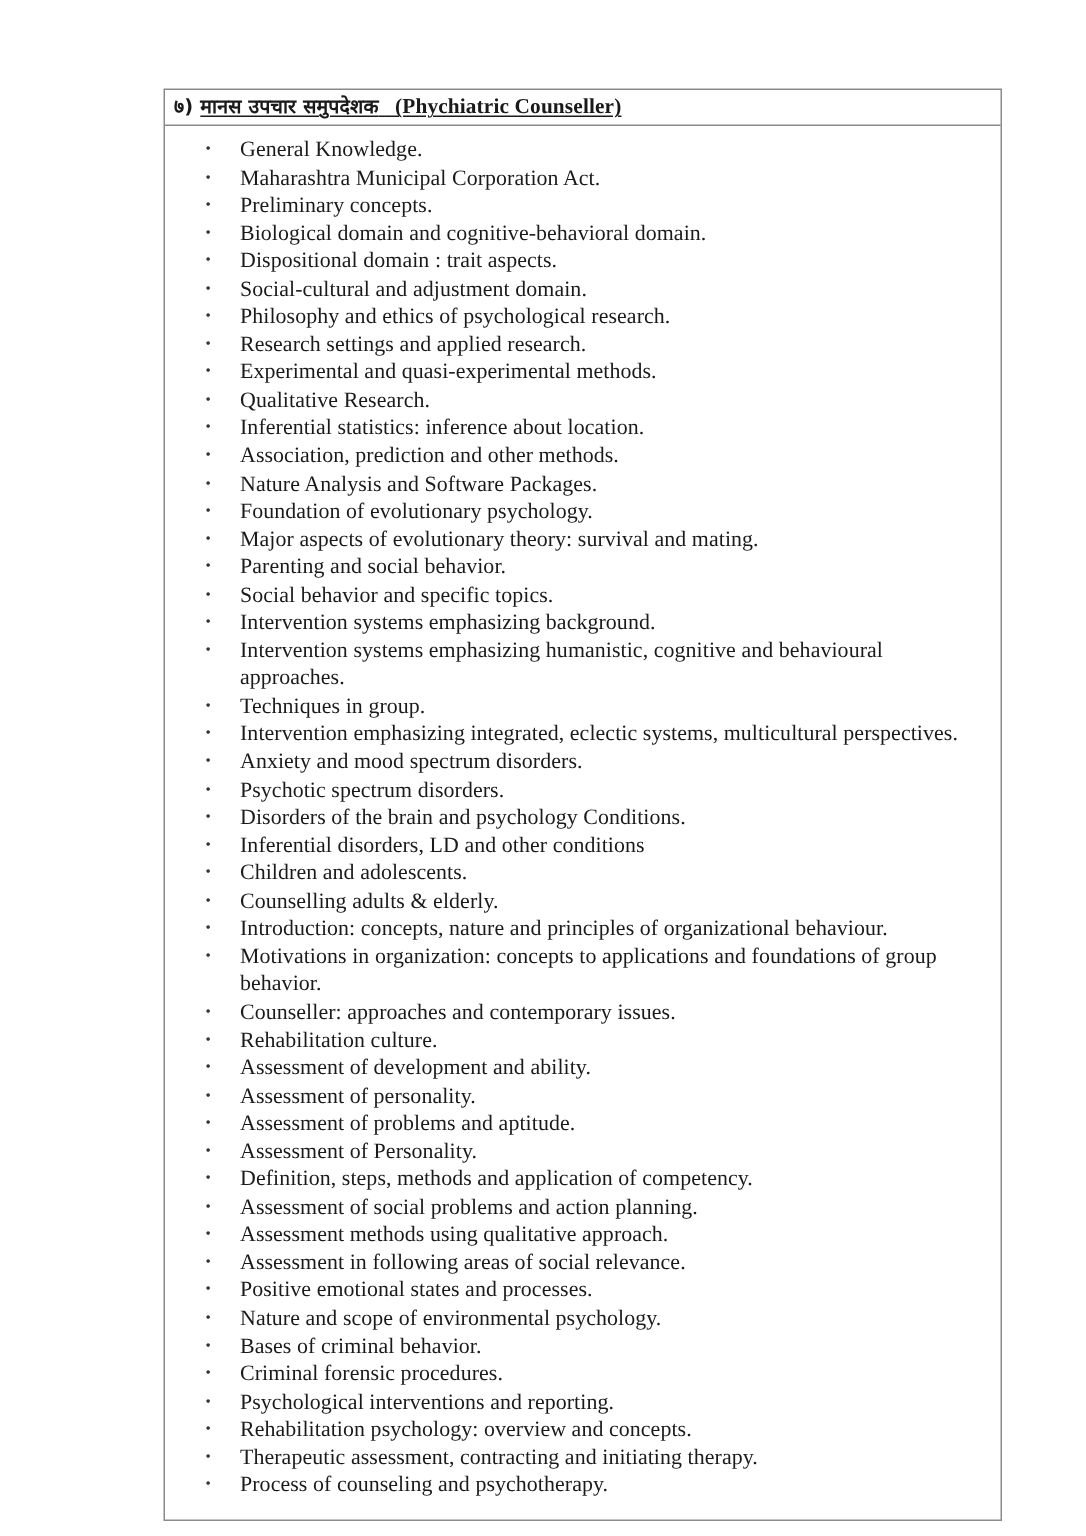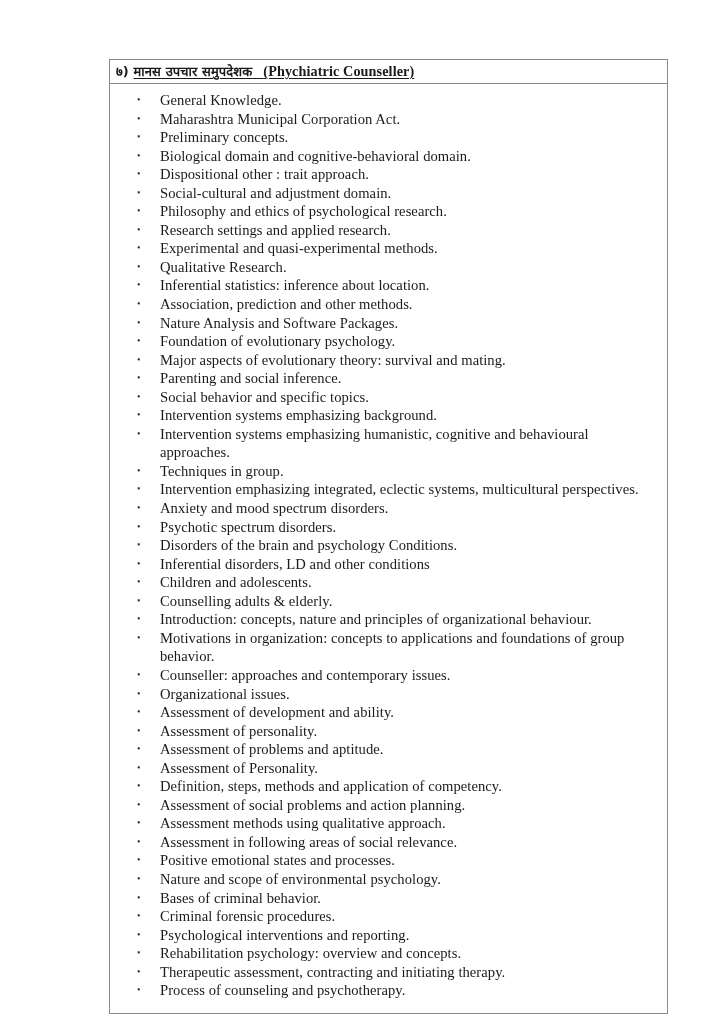--- a/index.html
+++ b/index.html
@@ -141,21 +141,21 @@
           <li>
             <span class="bullet">•</span>
             <span class="topic-text">Preliminary concepts.</span>
           </li>
           <li>
             <span class="bullet">•</span>
             <span class="topic-text">Biological domain and cognitive-behavioral domain.</span>
           </li>
           <li>
             <span class="bullet">•</span>
-            <span class="topic-text">Dispositional other : trait approach.</span>
+            <span class="topic-text">Dispositional domain : trait aspects.</span>
           </li>
           <li>
             <span class="bullet">•</span>
             <span class="topic-text">Social-cultural and adjustment domain.</span>
           </li>
           <li>
             <span class="bullet">•</span>
             <span class="topic-text">Philosophy and ethics of psychological research.</span>
           </li>
           <li>
@@ -185,21 +185,21 @@
           <li>
             <span class="bullet">•</span>
             <span class="topic-text">Foundation of evolutionary psychology.</span>
           </li>
           <li>
             <span class="bullet">•</span>
             <span class="topic-text">Major aspects of evolutionary theory: survival and mating.</span>
           </li>
           <li>
             <span class="bullet">•</span>
-            <span class="topic-text">Parenting and social inference.</span>
+            <span class="topic-text">Parenting and social behavior.</span>
           </li>
           <li>
             <span class="bullet">•</span>
             <span class="topic-text">Social behavior and specific topics.</span>
           </li>
           <li>
             <span class="bullet">•</span>
             <span class="topic-text">Intervention systems emphasizing background.</span>
           </li>
           <li>
@@ -245,21 +245,21 @@
           <li>
             <span class="bullet">•</span>
             <span class="topic-text">Motivations in organization: concepts to applications and foundations of group behavior.</span>
           </li>
           <li>
             <span class="bullet">•</span>
             <span class="topic-text">Counseller: approaches and contemporary issues.</span>
           </li>
           <li>
             <span class="bullet">•</span>
-            <span class="topic-text">Organizational issues.</span>
+            <span class="topic-text">Rehabilitation culture.</span>
           </li>
           <li>
             <span class="bullet">•</span>
             <span class="topic-text">Assessment of development and ability.</span>
           </li>
           <li>
             <span class="bullet">•</span>
             <span class="topic-text">Assessment of personality.</span>
           </li>
           <li>

